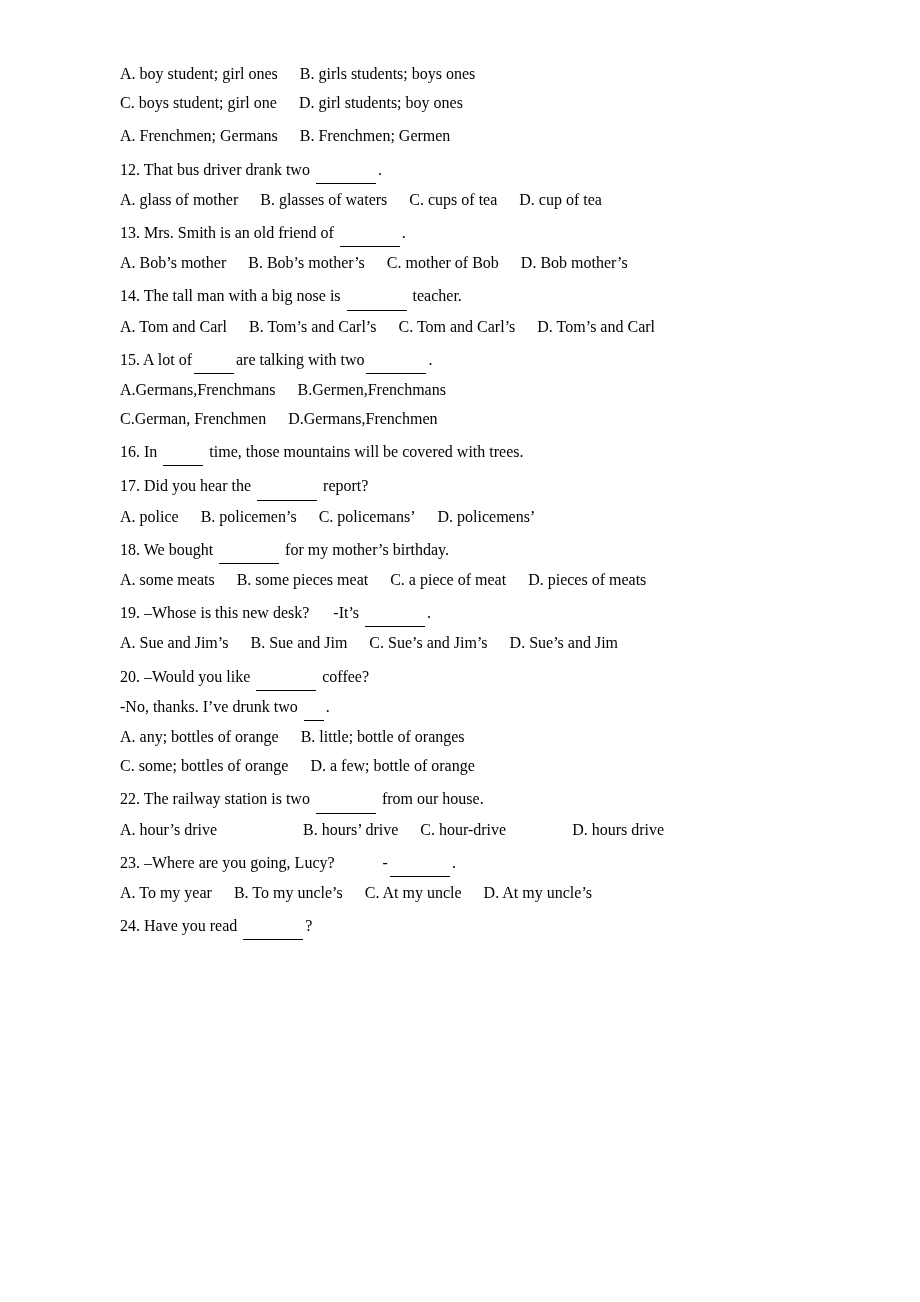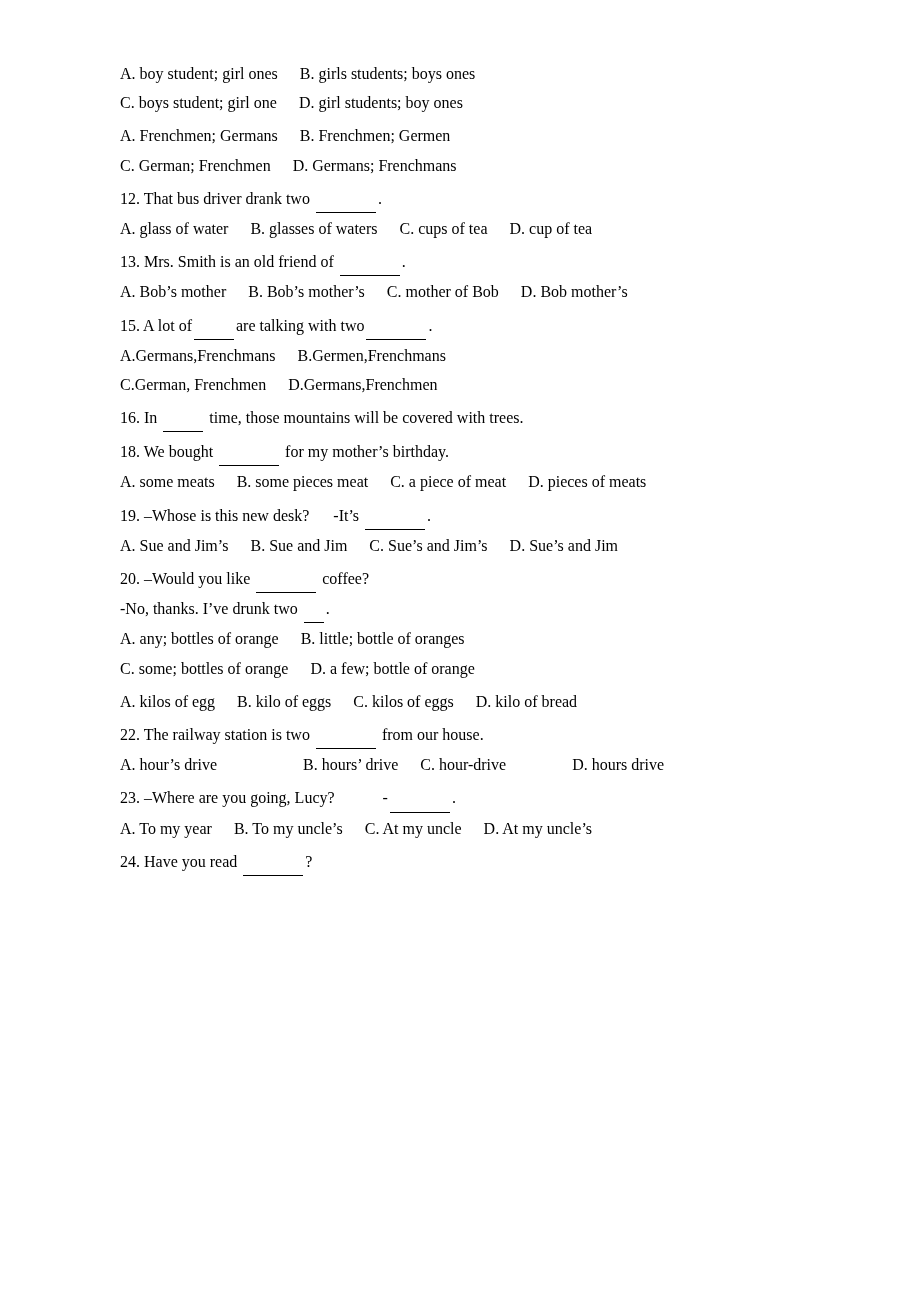--- a/index.html
+++ b/index.html
@@ -57,50 +57,57 @@
       <span class="option">C. boys student; girl one</span>
       <span class="option">D. girl students; boy ones</span>
     </div>
   </div>
 
   <div class="question-block">
     <div class="options-line">
       <span class="option">A. Frenchmen; Germans</span>
       <span class="option">B. Frenchmen; Germen</span>
     </div>
-    <div class="options-line">
-      <span class="option">C. German; Frenchmen</span>
-      <span class="option">D. Germans; Frenchmans</span>
-    </div>
   </div>
 
   <div class="question-block">
     <div class="question-text">
       12. That bus driver drank two <span class="blank blank-long">&nbsp;&nbsp;&nbsp;&nbsp;&nbsp;</span>.
     </div>
     <div class="options-line">
-      <span class="option">A. glass of water</span>
+      <span class="option">A. glass of mother</span>
       <span class="option">B. glasses of waters</span>
       <span class="option">C. cups of tea</span>
       <span class="option">D. cup of tea</span>
     </div>
   </div>
 
   <div class="question-block">
     <div class="question-text">
       13. Mrs. Smith is an old friend of <span class="blank blank-long">&nbsp;&nbsp;&nbsp;&nbsp;&nbsp;&nbsp;</span>.
     </div>
     <div class="options-line">
       <span class="option">A. Bob’s mother</span>
       <span class="option">B. Bob’s mother’s</span>
       <span class="option">C. mother of Bob</span>
       <span class="option">D. Bob mother’s</span>
     </div>
   </div>
 
+  <div class="question-block">
+    <div class="question-text">
+      14. The tall man with a big nose is <span class="blank blank-long">&nbsp;&nbsp;&nbsp;&nbsp;&nbsp;&nbsp;</span> teacher.
+    </div>
+    <div class="options-line">
+      <span class="option">A. Tom and Carl</span>
+      <span class="option">B. Tom’s and Carl’s</span>
+      <span class="option">C. Tom and Carl’s</span>
+      <span class="option">D. Tom’s and Carl</span>
+    </div>
+  </div>
 
   <div class="question-block">
     <div class="question-text">
       15. A lot of<span class="blank">&nbsp;&nbsp;&nbsp;&nbsp;</span>are talking with two<span class="blank blank-long">&nbsp;&nbsp;&nbsp;&nbsp;&nbsp;&nbsp;&nbsp;</span>.
     </div>
     <div class="options-line">
       <span class="option">A.Germans,Frenchmans</span>
       <span class="option">B.Germen,Frenchmans</span>
     </div>
     <div class="options-line">
@@ -108,20 +115,31 @@
       <span class="option">D.Germans,Frenchmen</span>
     </div>
   </div>
 
   <div class="question-block">
     <div class="question-text">
       16. In <span class="blank">&nbsp;&nbsp;&nbsp;&nbsp;</span> time, those mountains will be covered with trees.
     </div>
   </div>
 
+  <div class="question-block">
+    <div class="question-text">
+      17. Did you hear the <span class="blank blank-long">&nbsp;&nbsp;&nbsp;&nbsp;&nbsp;&nbsp;</span> report?
+    </div>
+    <div class="options-line">
+      <span class="option">A. police</span>
+      <span class="option">B. policemen’s</span>
+      <span class="option">C. policemans’</span>
+      <span class="option">D. policemens’</span>
+    </div>
+  </div>
 
   <div class="question-block">
     <div class="question-text">
       18. We bought <span class="blank blank-long">&nbsp;&nbsp;&nbsp;&nbsp;&nbsp;</span> for my mother’s birthday.
     </div>
     <div class="options-line">
       <span class="option">A. some meats</span>
       <span class="option">B. some pieces meat</span>
       <span class="option">C. a piece of meat</span>
       <span class="option">D. pieces of meats</span>
@@ -151,26 +169,20 @@
       <span class="option">A. any; bottles of orange</span>
       <span class="option">B. little; bottle of oranges</span>
     </div>
     <div class="options-line">
       <span class="option">C. some; bottles of orange</span>
       <span class="option">D. a few; bottle of orange</span>
     </div>
   </div>
 
   <div class="question-block">
-    <div class="options-line">
-      <span class="option">A. kilos of egg</span>
-      <span class="option">B. kilo of eggs</span>
-      <span class="option">C. kilos of eggs</span>
-      <span class="option">D. kilo of bread</span>
-    </div>
   </div>
 
   <div class="question-block">
     <div class="question-text">
       22. The railway station is two <span class="blank blank-long">&nbsp;&nbsp;&nbsp;&nbsp;&nbsp;</span> from our house.
     </div>
     <div class="options-line">
       <span class="option">A. hour’s drive</span>
       <span style="display:inline-block;width:60px;"></span>
       <span class="option">B. hours’ drive</span>

